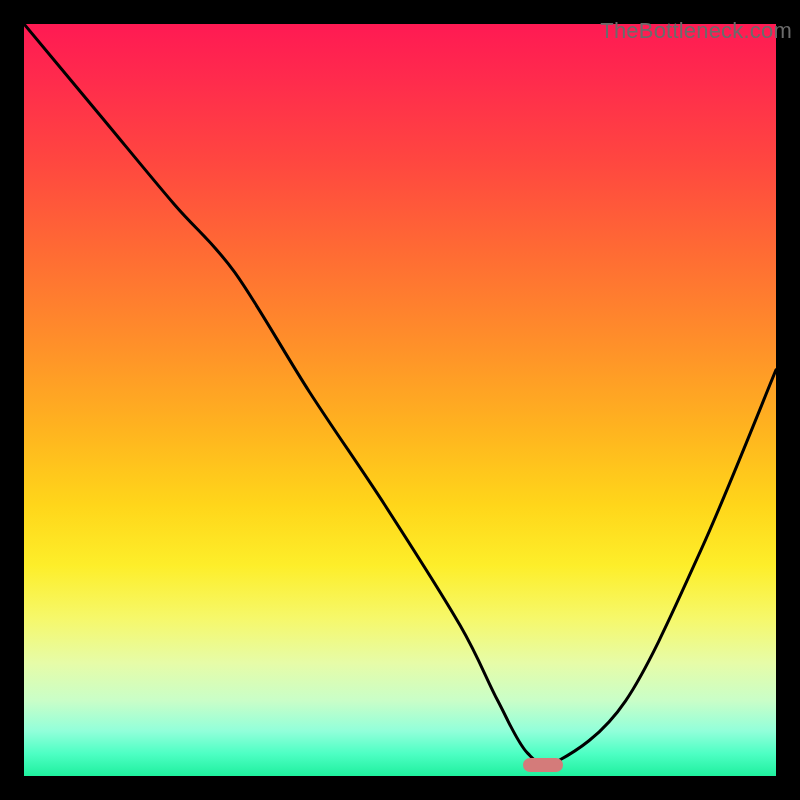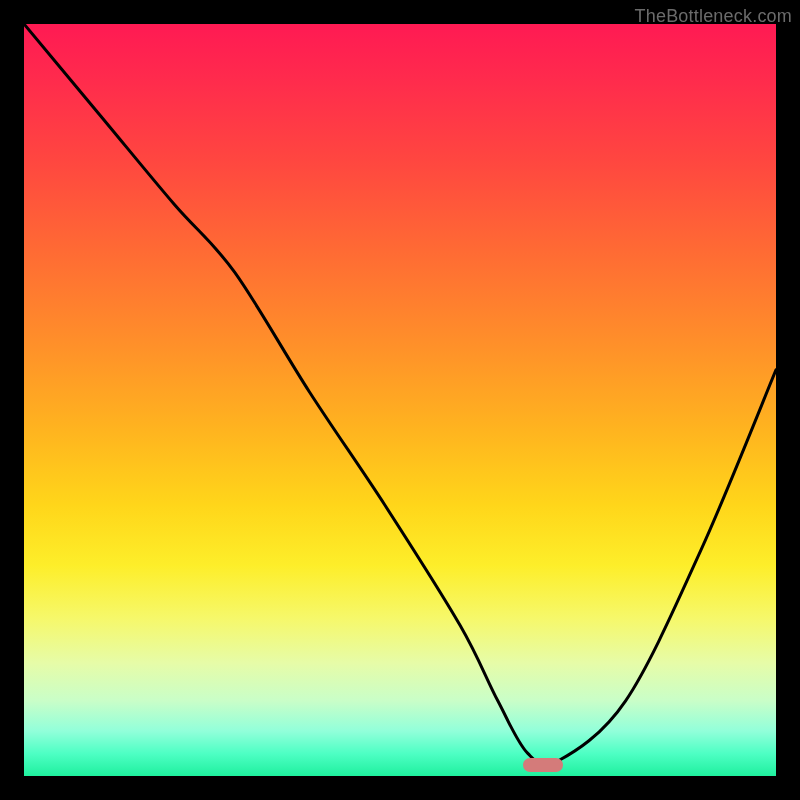--- a/index.html
+++ b/index.html
@@ -35,24 +35,24 @@
       #fdee2a 72%,
       #f6f86a 79%,
       #e6fca8 85%,
       #c9fec8 90%,
       #92ffda 94%,
       #4effc4 97%,
       #1ff09e 100%);
   }
   .watermark {
     position: absolute;
-    top: 6px;
+    top: 18px;
     right: 8px;
     font-family: Arial, Helvetica, sans-serif;
-    font-size: 18px;
+    font-size: 22px;
     color: #6b6b6b;
     letter-spacing: 0.2px;
     user-select: none;
   }
   .curve {
     position: absolute;
     left: 0;
     top: 0;
     width: 752px;
     height: 752px;

